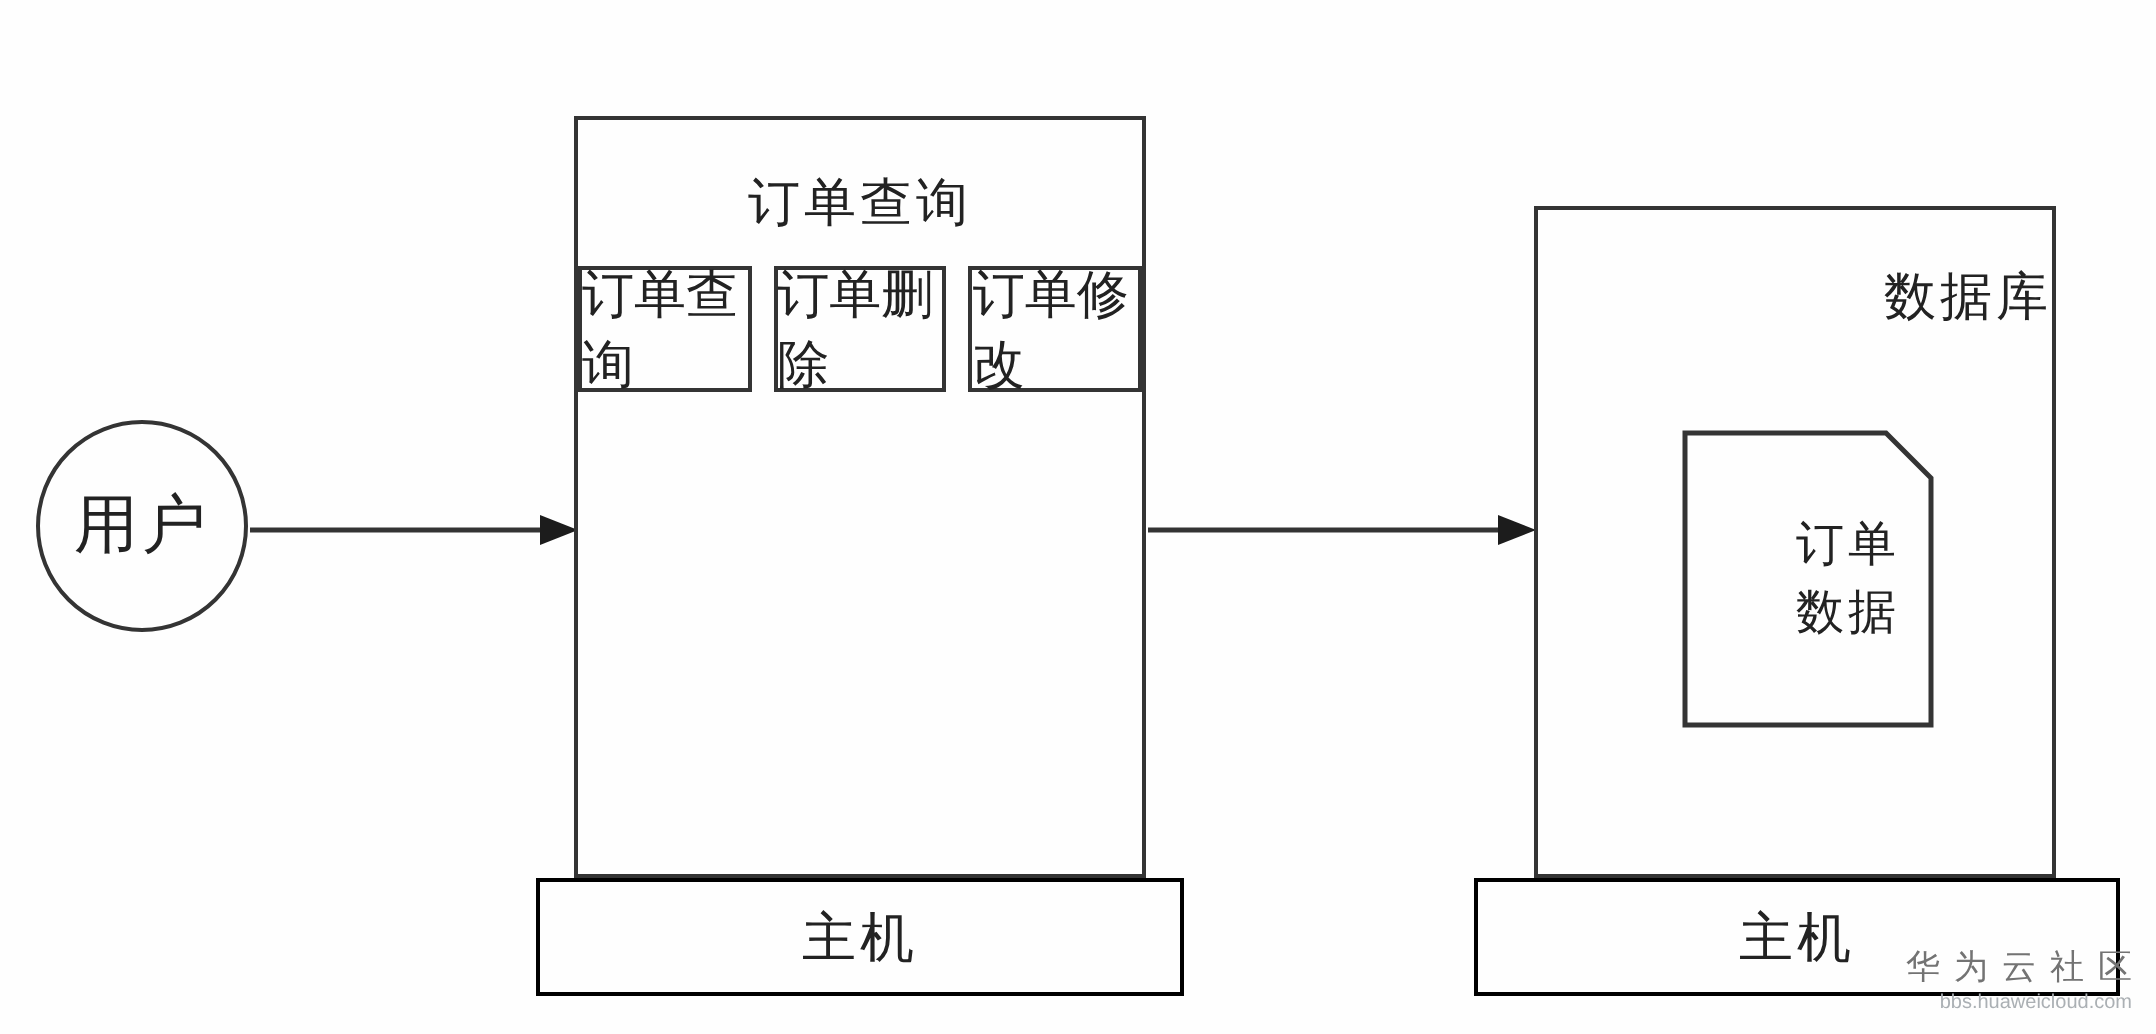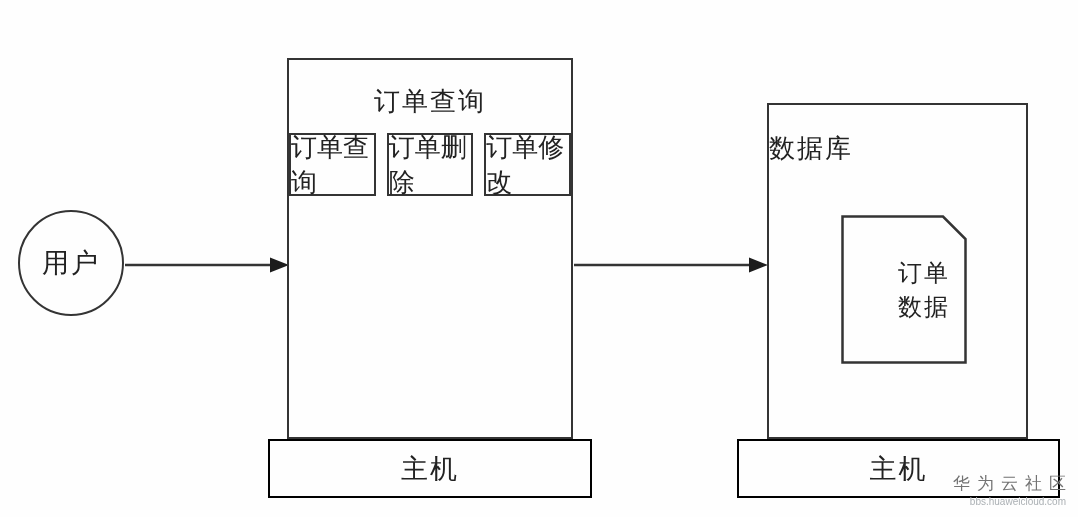--- a/index.html
+++ b/index.html
@@ -26,21 +26,21 @@
     position: absolute;
     left: 18px; top: 210px;
     width: 106px; height: 106px;
     border: 2px solid #343434;
     border-radius: 50%;
     box-sizing: border-box;
     background: #fefefe;
     display: flex;
     align-items: center;
     justify-content: center;
-    font-size: 27px;
+    font-size: 32px;
     letter-spacing: 2px;
   }
   .system-box {
     position: absolute;
     left: 287px; top: 58px;
     width: 286px; height: 381px;
     border: 2px solid #343434;
     box-sizing: border-box;
     background: #fefefe;
   }
@@ -84,21 +84,21 @@
   .db-box {
     position: absolute;
     left: 767px; top: 103px;
     width: 261px; height: 336px;
     border: 2px solid #343434;
     box-sizing: border-box;
     background: #fefefe;
   }
   .db-title {
     margin-top: 26px;
-    text-align: left;
+    text-align: right;
     font-size: 26px;
     letter-spacing: 2px;
   }
   .doc-shape {
     position: absolute;
     left: 72px; top: 110px;
     width: 126px; height: 149px;
   }
   .doc-label {
     position: absolute;

